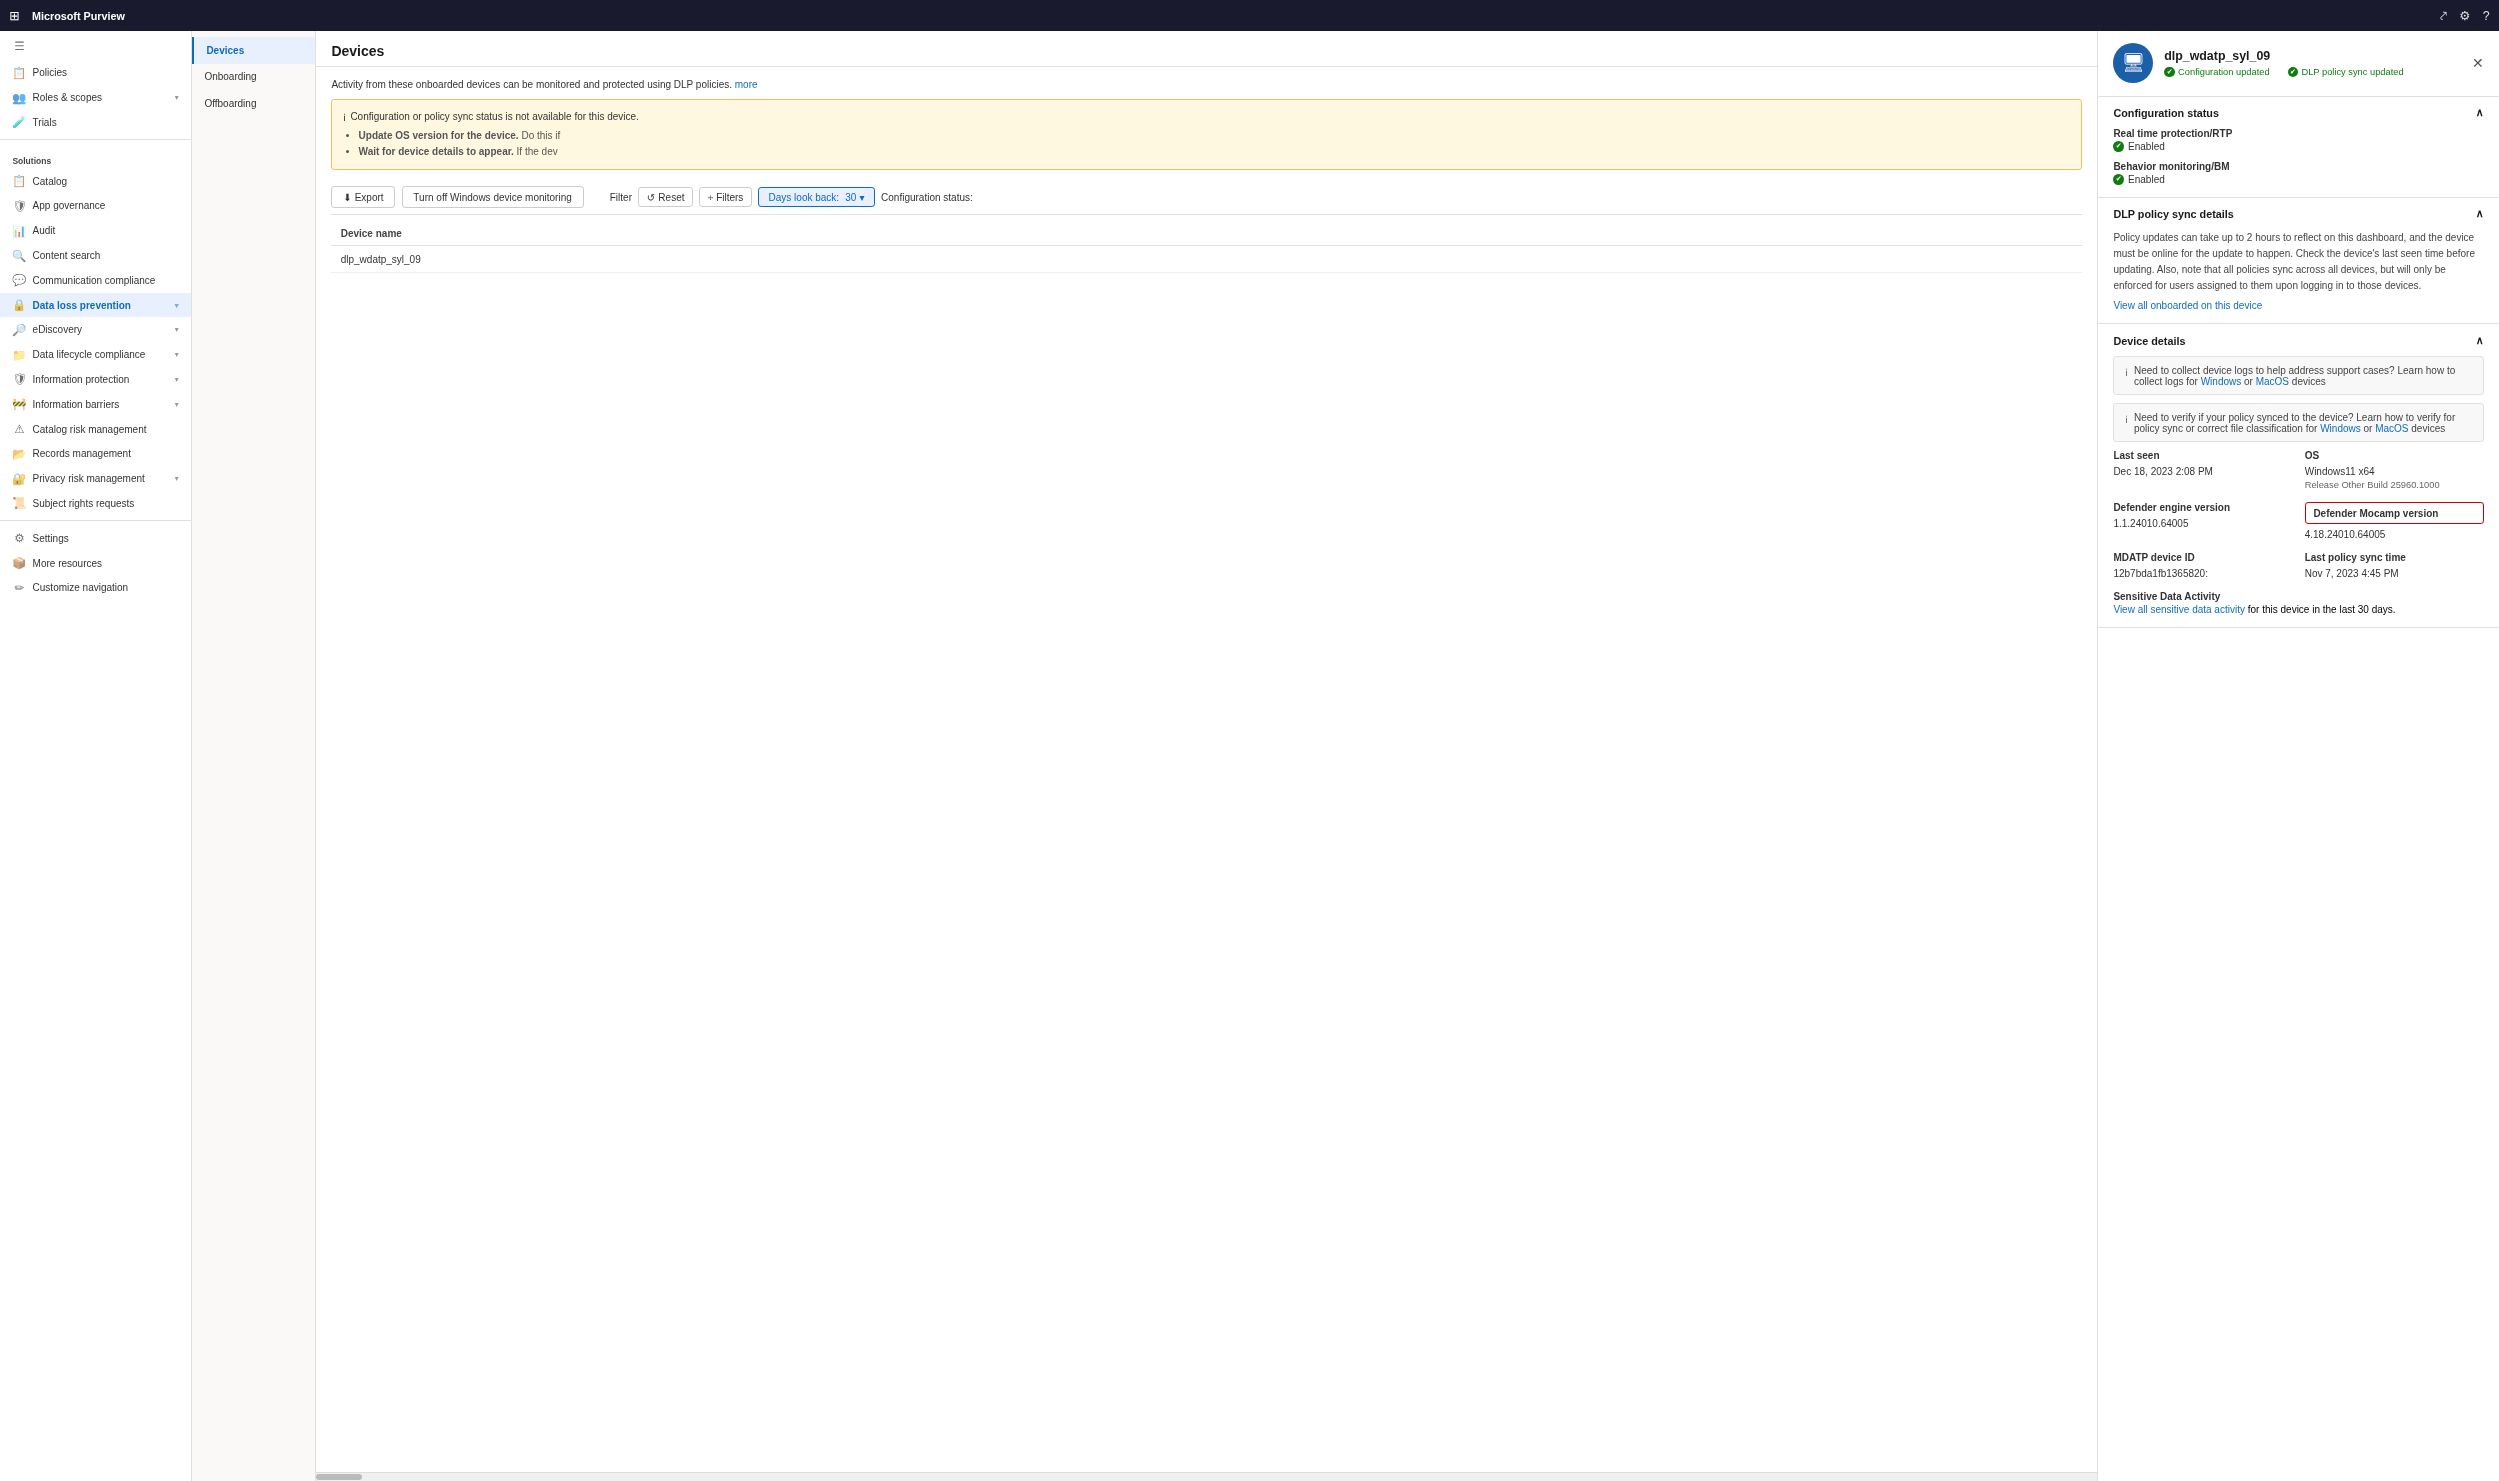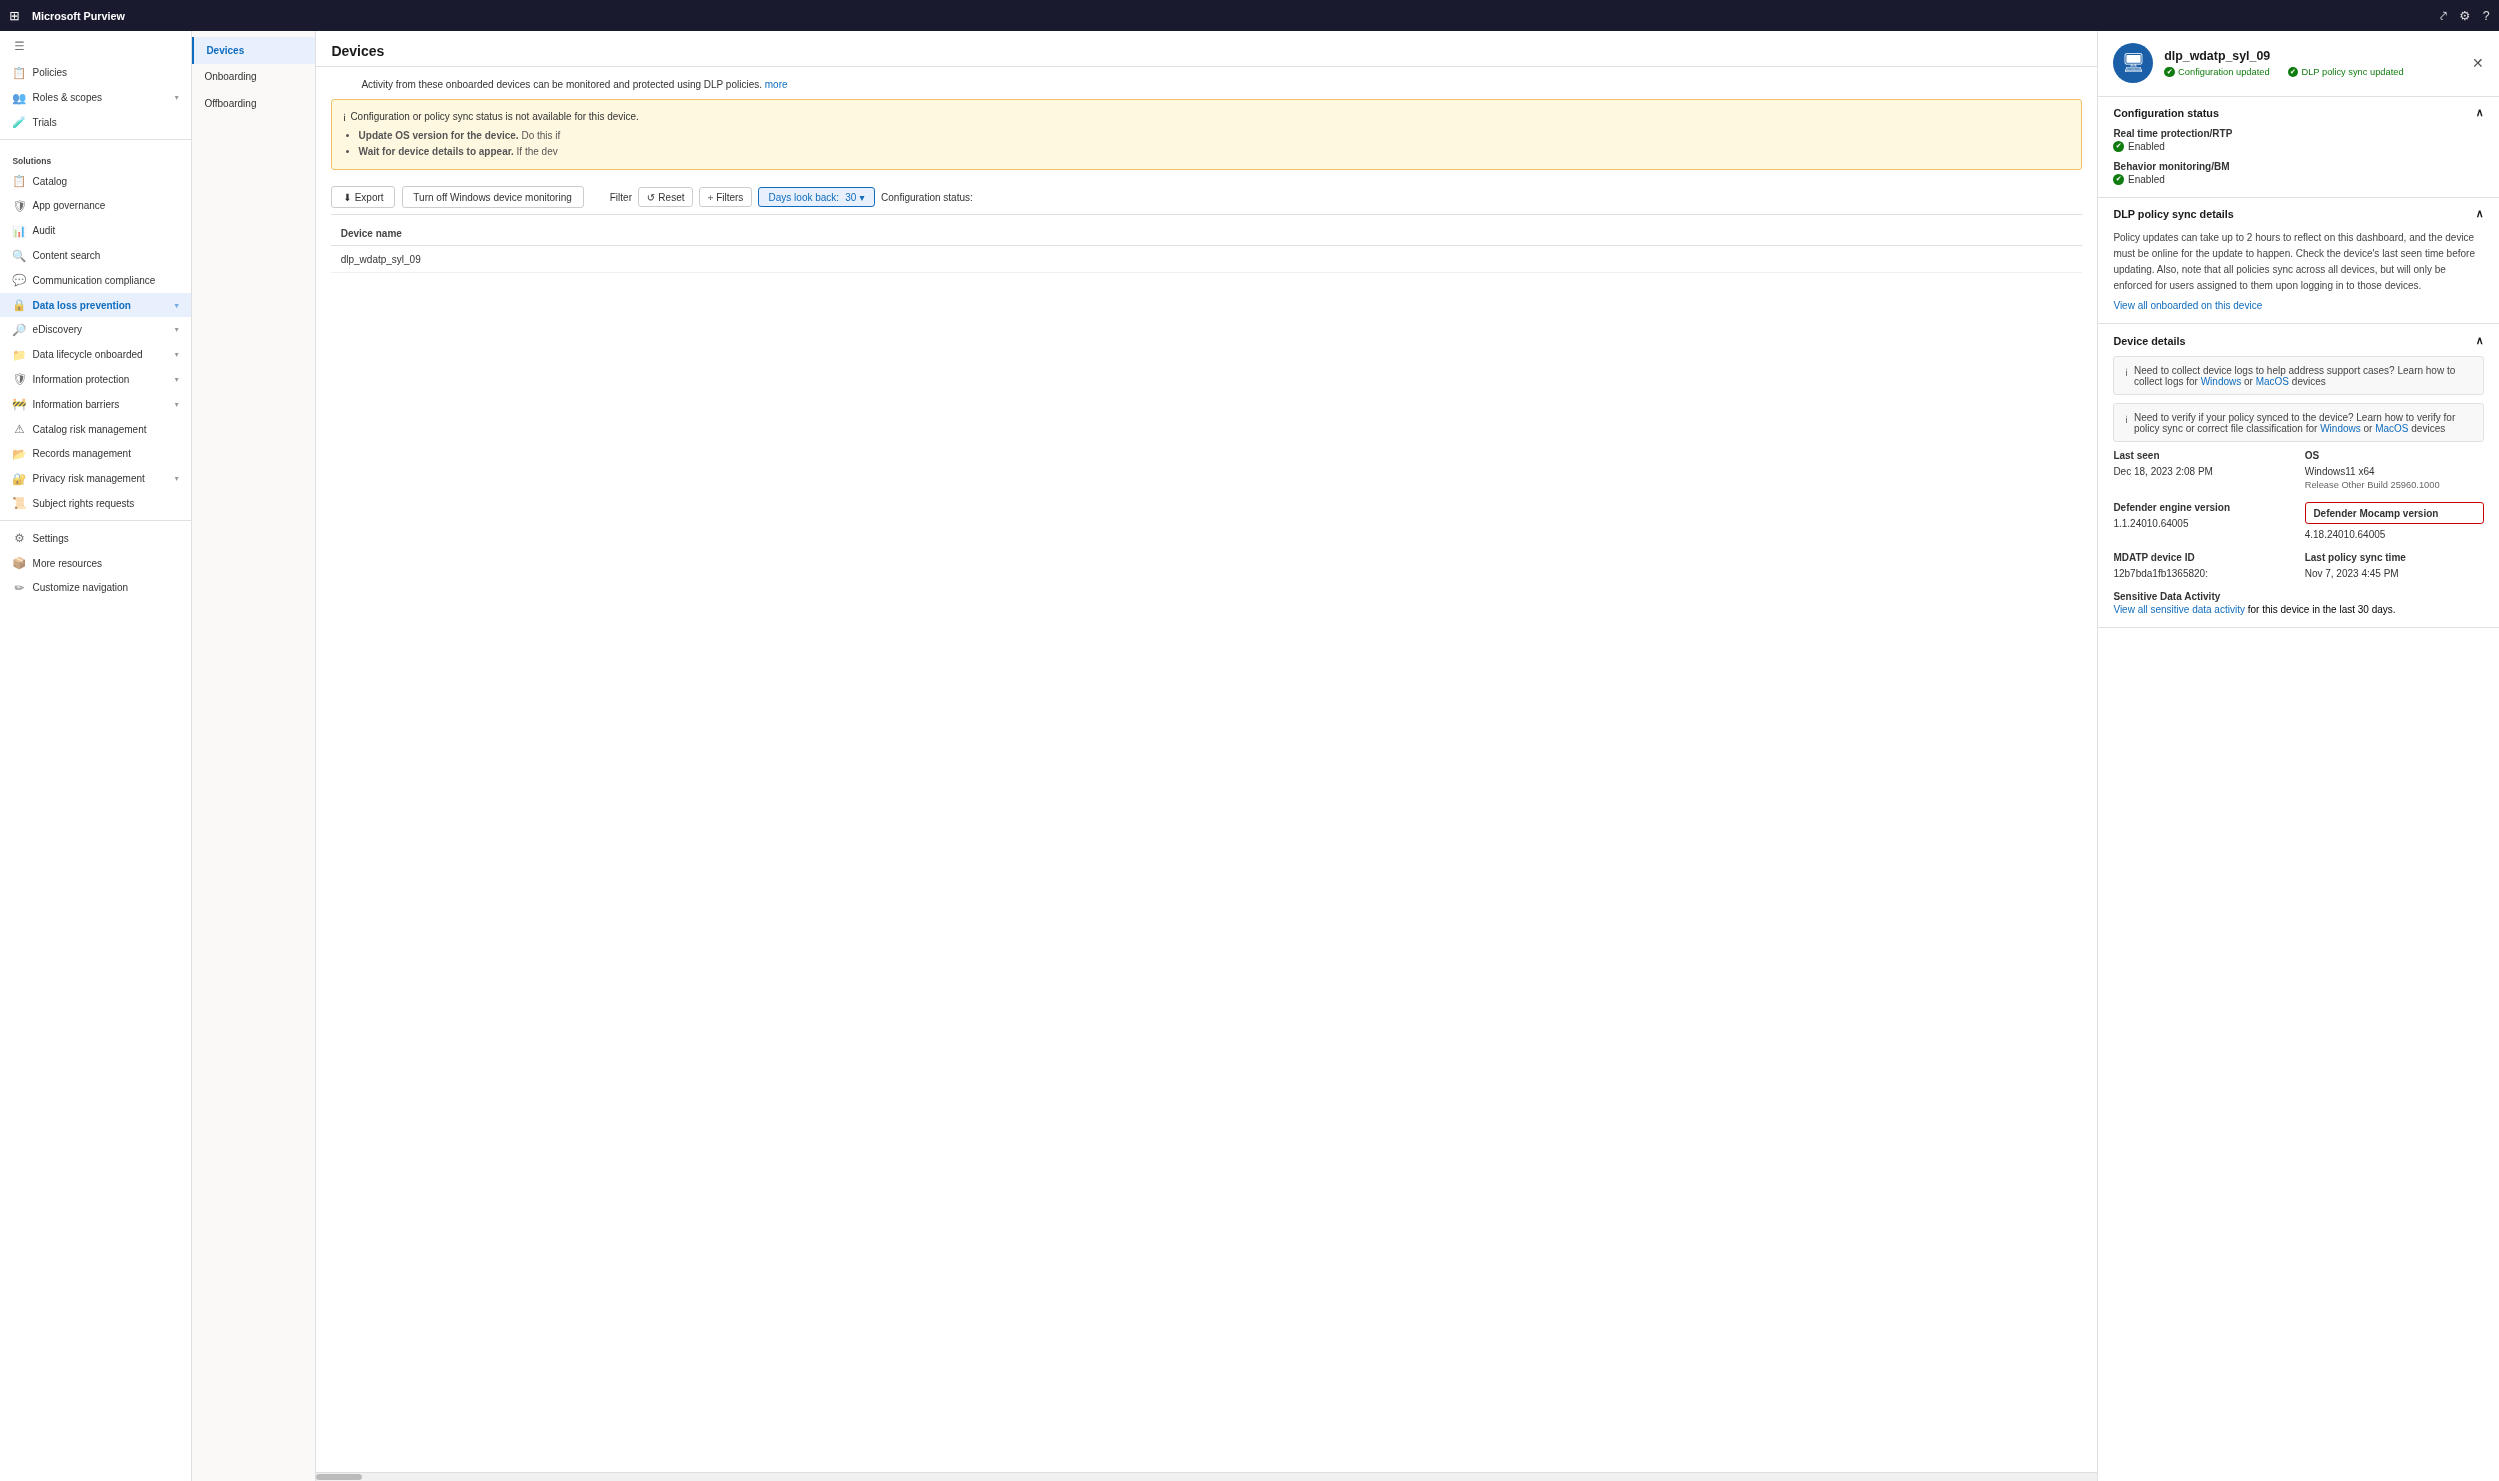--- a/index.html
+++ b/index.html
@@ -85,21 +85,21 @@
     .content-header {
       padding: 12.4px 15.4px 6.2px 15.4px;
       border-bottom: 0.8px solid #e0e0e0;
     }
     .content-header h2 { font-size: 14px; font-weight: 600; color: #1a1a1a; }
     .content-body {
       padding: 12.4px 15.4px;
       flex: 1;
       overflow-y: auto;
     }
-    .info-text { font-size: 10px; color: #333; margin-bottom: 3.1px; margin-left: 30px; }
+    .info-text { font-size: 10px; color: #333; margin-bottom: 3.1px; }
     .info-link { color: #0f6cbd; text-decoration: none; font-size: 10px; }
 
     
     .warning-box {
       background: #fff8e1;
       border: 0.8px solid #f0c060;
       border-radius: 3.1px;
       padding: 9.3px 10.8px;
       margin: 9.3px 0;
       font-size: 10px;
@@ -311,21 +311,21 @@
       <span class="item-label">Data loss prevention</span>
       <span class="chevron">▾</span>
     </div>
     <div class="sidebar-item">
       <span class="item-icon">🔎</span>
       <span class="item-label">eDiscovery</span>
       <span class="chevron">▾</span>
     </div>
     <div class="sidebar-item">
       <span class="item-icon">📁</span>
-      <span class="item-label">Data lifecycle onboarded</span>
+      <span class="item-label">Data lifecycle compliance</span>
       <span class="chevron">▾</span>
     </div>
     <div class="sidebar-item">
       <span class="item-icon">🛡</span>
       <span class="item-label">Information protection</span>
       <span class="chevron">▾</span>
     </div>
     <div class="sidebar-item">
       <span class="item-icon">🚧</span>
       <span class="item-label">Information barriers</span>

